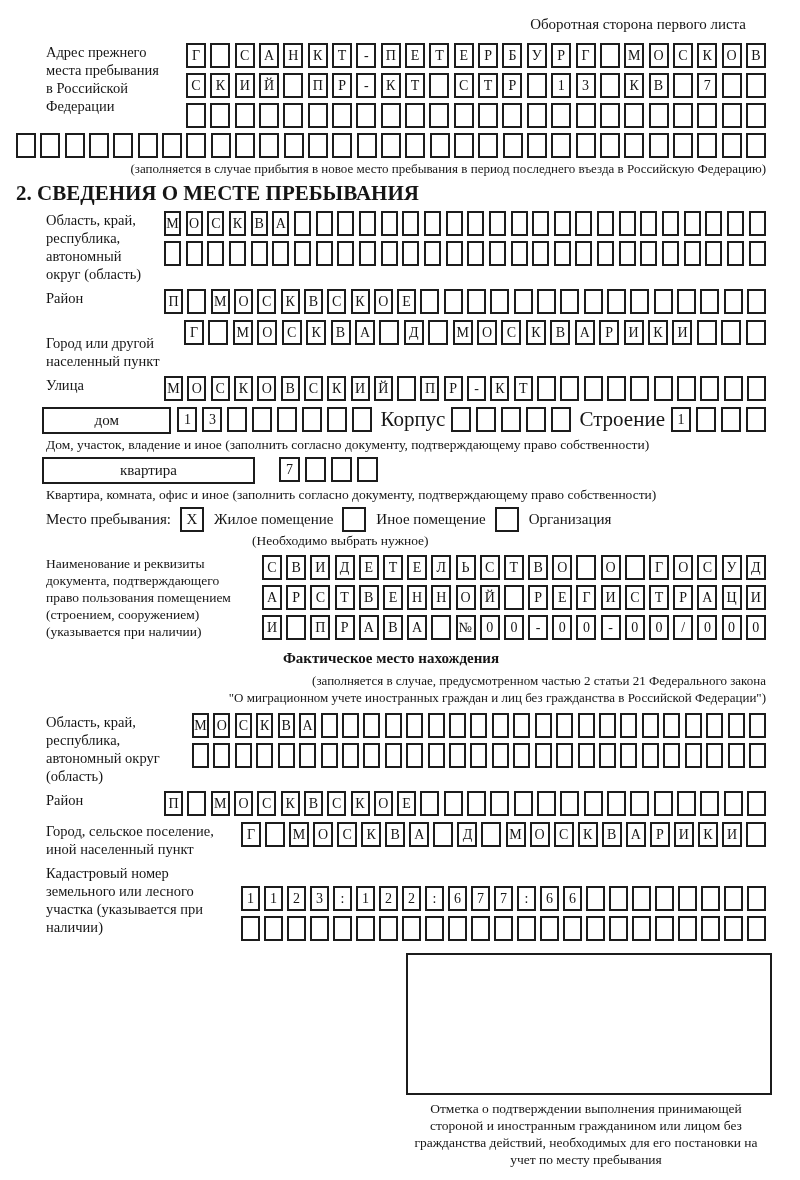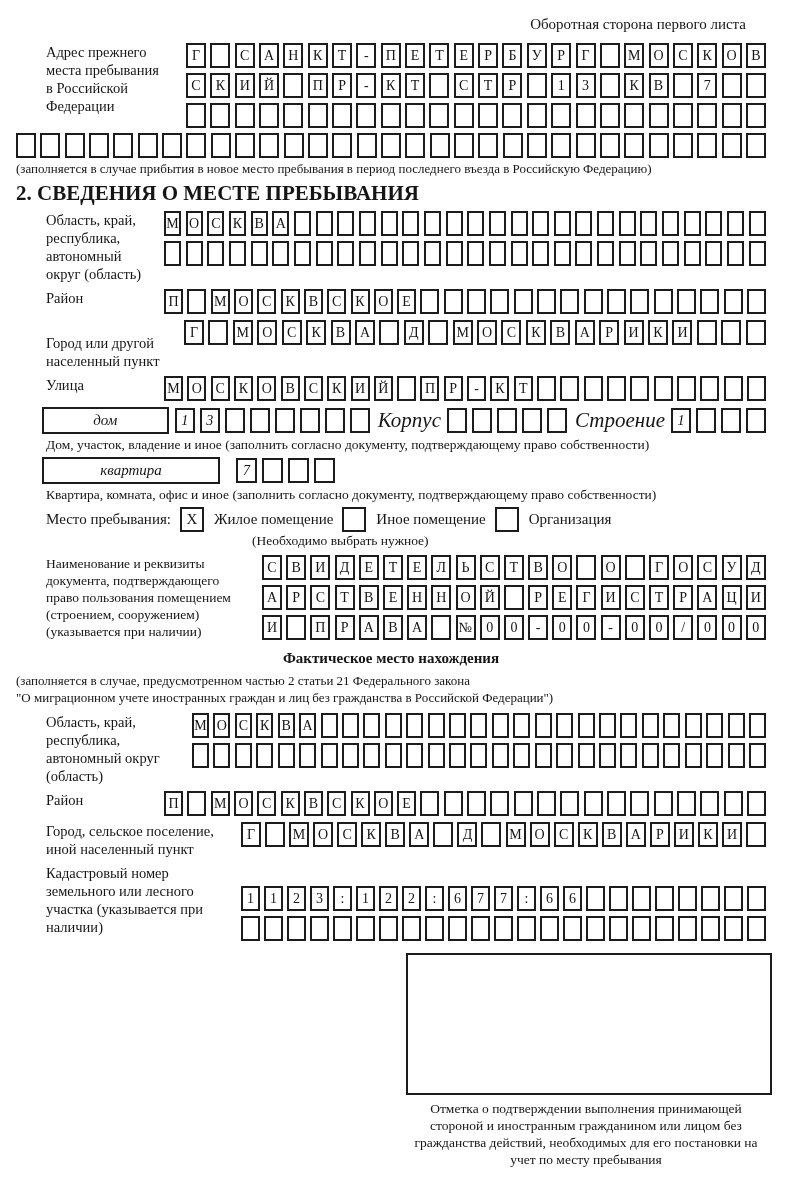--- a/index.html
+++ b/index.html
@@ -12,36 +12,36 @@
           padding-left:30px;flex:0 0 auto;}
   .stack{flex:1;display:flex;flex-direction:column;gap:5px;}
   .cells{flex:1;display:flex;justify-content:space-between;}
   .cells.inline{flex:0 0 auto;justify-content:flex-start;gap:5px;}
   .cell{box-sizing:border-box;flex:0 0 auto;width:20px;height:25px;
         border:2px solid #1c1c1c;display:flex;align-items:center;justify-content:center;
         font-size:14px;line-height:1;}
   .cw17 .cell{width:17px;} .cw19 .cell{width:19px;} .cw21 .cell{width:21px;}
   .full{margin-bottom:3px;}
   .note{font-size:13px;line-height:16px;margin-bottom:4px;}
-  .center{text-align:left;}
+  .center{text-align:right;}
   .sect-title{font-size:21px;font-weight:bold;text-align:left;margin:2px 0 5px 0;}
   .sub-title{font-size:15px;font-weight:bold;text-align:center;margin:4px 0 6px 0;}
   .w-prev{width:170px;} .w-reg1{width:148px;} .w-rai{width:148px;} .w-city1{width:168px;}
   .w-street{width:148px;} .w-doc{width:246px;} .w-reg2{width:176px;} .w-city2{width:225px;}
   .w-kad{width:225px;}
   .flabel .inner{display:block;}
   .w-prev .inner{width:122px;} .w-reg1 .inner{width:110px;} .w-city1 .inner{width:125px;margin-top:14px;}
   .w-doc .inner{width:205px;} .w-reg2 .inner{width:120px;} .w-city2 .inner{width:182px;}
   .w-kad .inner{width:165px;}
   .doc-label{font-size:13.5px;line-height:17px;}
   .wide-box{box-sizing:border-box;border:2px solid #1c1c1c;height:27px;
             display:flex;align-items:center;justify-content:center;font-size:15px;}
-  .house-row,.apt-row{display:flex;align-items:center;margin:0 0 2px 26px;font-style:italic;}
+  .house-row,.apt-row{display:flex;margin:0 0 2px 26px;}
   .house-box{width:168px;margin-right:6px;}
-  .apt-box{width:178px;margin-right:16px;}
+  .apt-box{width:213px;margin-right:24px;}
   .inline-label{font-size:21px;margin:0 6px 0 8px;white-space:nowrap;}
   .sub-note{font-size:13.5px;line-height:18px;margin:0 0 3px 30px;}
   .stay-row{display:flex;align-items:center;margin:1px 0 1px 30px;font-size:15px;}
   .checkbox{box-sizing:border-box;width:24px;height:25px;border:2px solid #1c1c1c;
             display:flex;align-items:center;justify-content:center;font-size:15px;
             margin:0 10px 0 9px;flex:0 0 auto;}
   .stay-note{font-size:13.5px;margin:1px 0 6px 236px;}
   .mt22{margin-top:22px;}
   .stamp-box{box-sizing:border-box;width:366px;height:142px;border:2px solid #1c1c1c;
              margin:12px 0 0 390px;}

